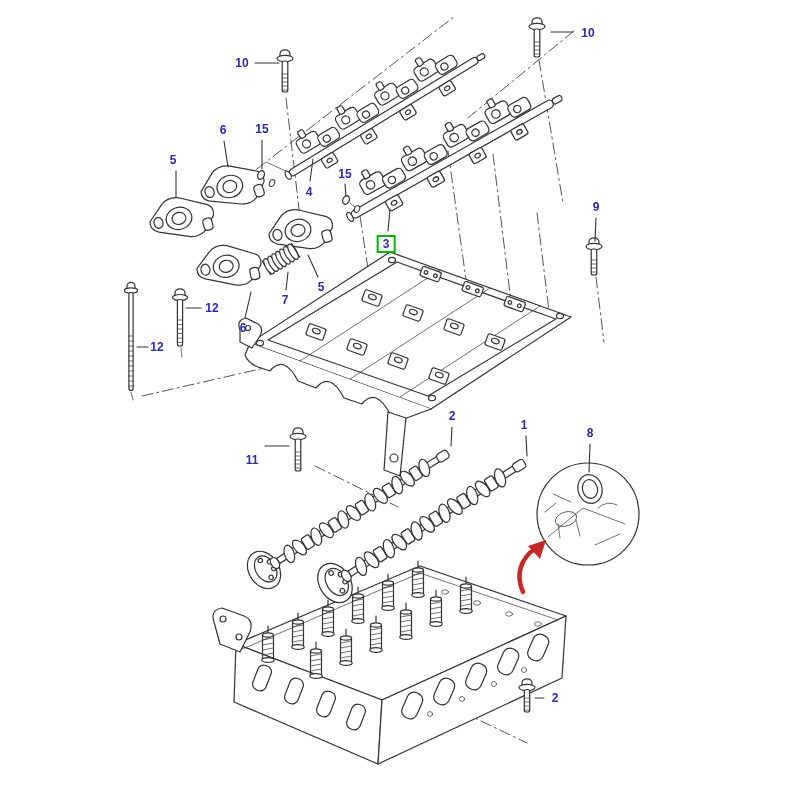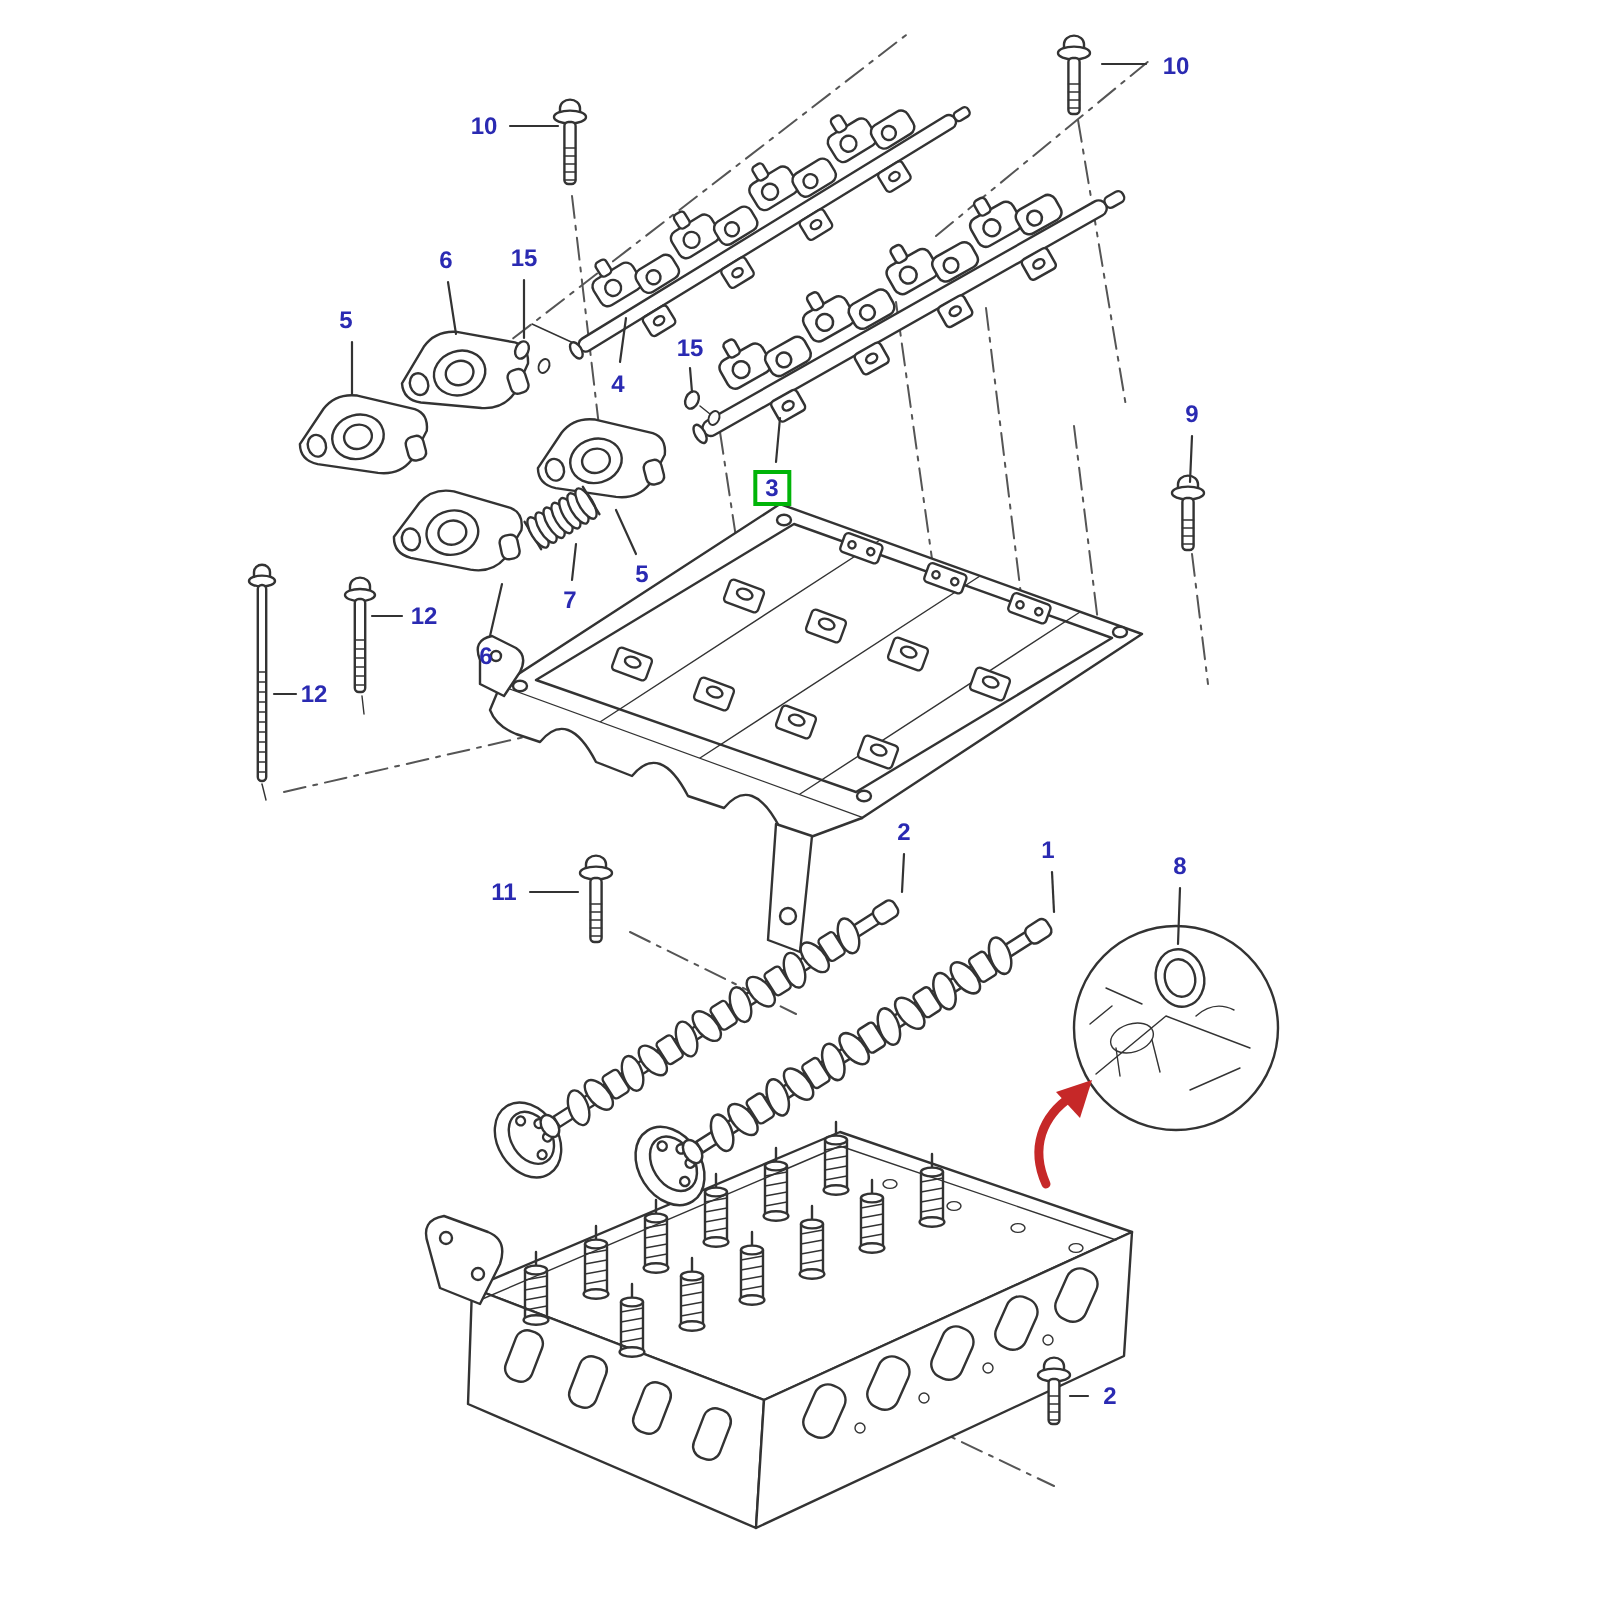--- a/index.html
+++ b/index.html
@@ -352,19 +352,19 @@
 <div class="callout" style="left:173px;top:160px">5</div>
 <div class="callout" style="left:309px;top:192px">4</div>
 <div class="callout" style="left:345px;top:174px">15</div>
 <div class="callout hl" style="left:386px;top:244px">3</div>
 <div class="callout" style="left:596px;top:207px">9</div>
 <div class="callout" style="left:321px;top:287px">5</div>
 <div class="callout" style="left:285px;top:300px">7</div>
 <div class="callout" style="left:212px;top:308px">12</div>
 <div class="callout" style="left:243px;top:328px">6</div>
 <div class="callout" style="left:157px;top:347px">12</div>
-<div class="callout" style="left:252px;top:446px">11</div>
+<div class="callout" style="left:252px;top:460px">11</div>
 <div class="callout" style="left:452px;top:416px">2</div>
 <div class="callout" style="left:524px;top:425px">1</div>
 <div class="callout" style="left:590px;top:433px">8</div>
 <div class="callout" style="left:555px;top:698px">2</div>
 
 </div>
 
 </body></html>

